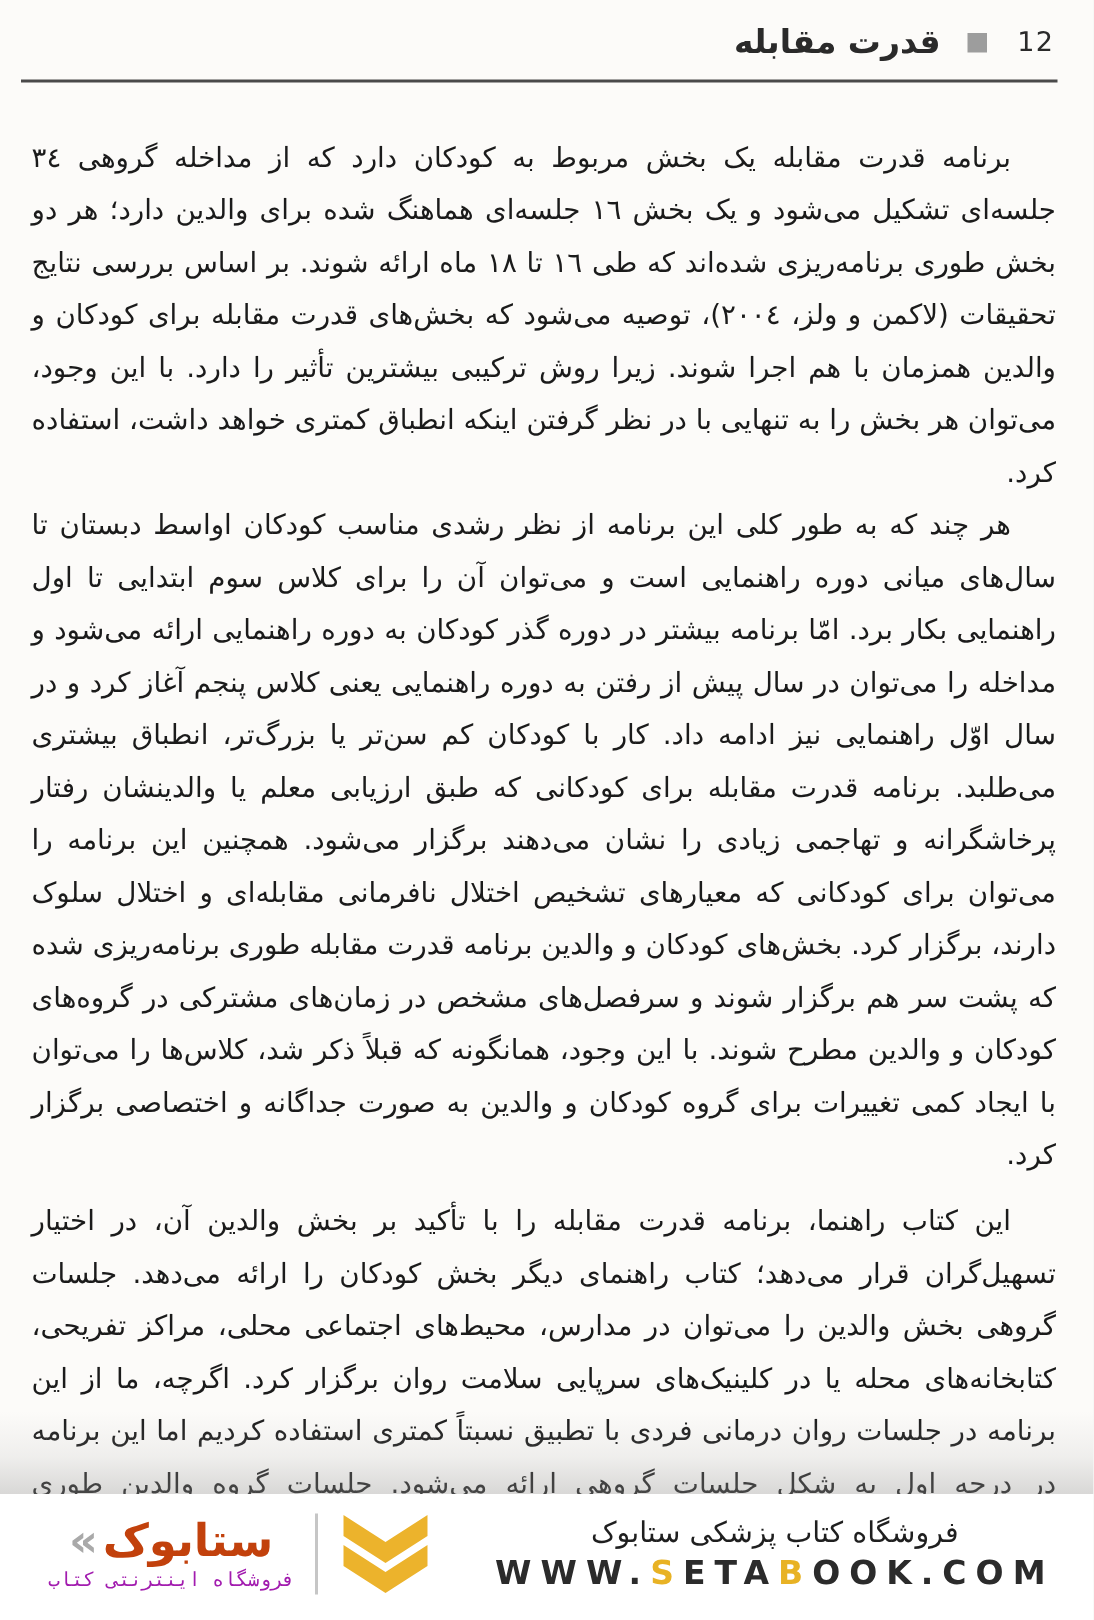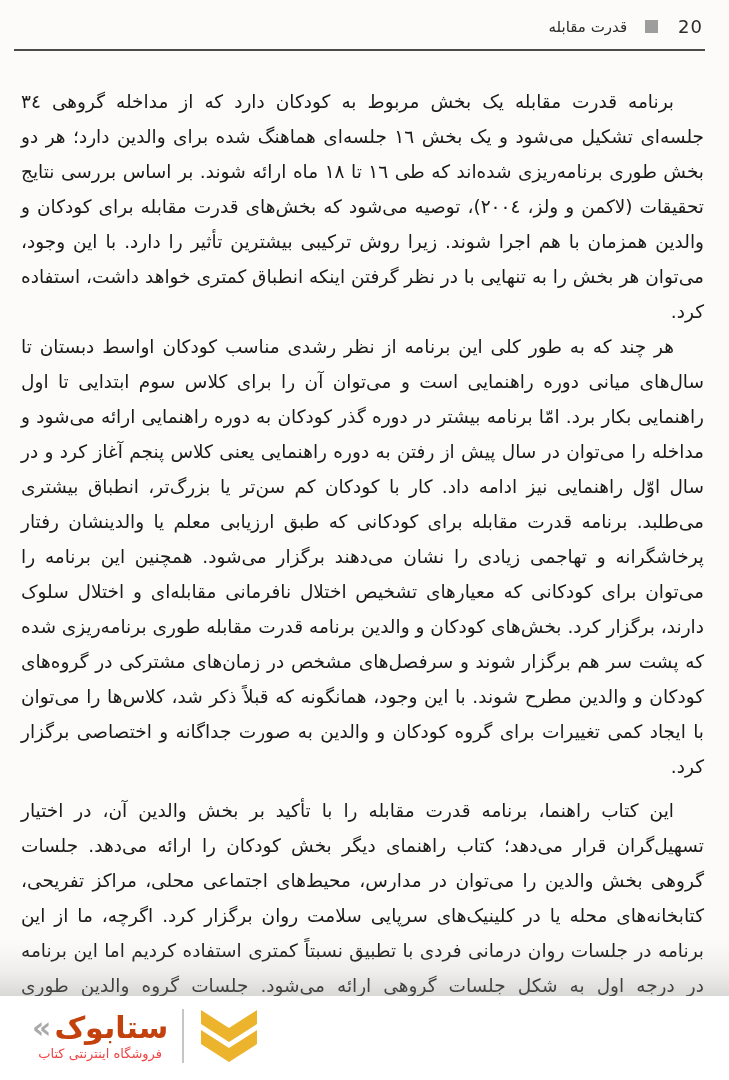--- a/index.html
+++ b/index.html
@@ -25,21 +25,21 @@
   .page-number {
     font-size: 18px;
     letter-spacing: 1px;
   }
   .section-square {
     width: 13px; height: 13px;
     background: #9d9d9d;
     margin: 0 20px 0 18px;
     flex: 0 0 auto;
   }
-  .running-title { font-size: 15px; }
+  .running-title { font-size: 22px; font-weight: bold; }
   .header-rule {
     border: none;
     border-top: 2px solid #4a4a4a;
     margin: 12px 24px 0 14px;
   }
   
   .content {
     direction: rtl;
     text-align: justify;
     padding: 33px 25px 0 21px;
@@ -84,23 +84,24 @@
     line-height: 1;
   }
   .wordmark {
     color: #c2410c;
     font-size: 30px;
     font-weight: bold;
     line-height: 1.1;
   }
   .tagline {
     direction: rtl;
-    color: #ef4444;
+    color: #a21caf;
     font-size: 13px;
     margin-top: 2px;
+    font-family: Liberation Mono, monospace;
   }
   .logo-sep {
     width: 2px; height: 54px;
     background: #c6c6c6;
     margin: 0 14px;
   }
   .chevron-svg { display: block; }
   .footer-text {
     text-align: center;
     display: flex;
@@ -121,21 +122,21 @@
     white-space: nowrap;
   }
   .gold { color: #e8b224; }
 </style>
 </head>
 <body>
 
 <div class="page">
 
   <div class="header">
-    <span class="page-number">20</span>
+    <span class="page-number">12</span>
     <span class="section-square"></span>
     <span class="running-title">قدرت مقابله</span>
   </div>
   <hr class="header-rule">
 
   <div class="content">
     <p><span>برنامه قدرت مقابله یک بخش مربوط به کودکان دارد که از مداخله گروهی ٣٤ جلسه‌ای تشکیل می‌شود و یک بخش ١٦ جلسه‌ای هماهنگ شده برای والدین دارد؛ هر دو بخش طوری برنامه‌ریزی شده‌اند که طی ١٦ تا ١٨ ماه ارائه شوند. بر اساس بررسی نتایج تحقیقات (لاکمن و ولز، ٢٠٠٤)، توصیه می‌شود که بخش‌های قدرت مقابله برای کودکان و والدین همزمان </span><span class="it">با</span><span> هم اجرا شوند. زیرا روش ترکیبی بیشترین تأثیر را دارد. با این وجود، می‌توان هر بخش را به تنهایی با در نظر گرفتن اینکه انطباق کمتری خواهد داشت، استفاده کرد.</span></p>
     <p><span>هر چند که به طور کلی این برنامه از نظر رشدی مناسب کودکان اواسط دبستان تا سال‌های میانی دوره راهنمایی است و می‌توان آن را برای کلاس سوم ابتدایی تا اول راهنمایی بکار برد. امّا برنامه بیشتر در دوره گذر کودکان به دوره راهنمایی ارائه می‌شود و مداخله را می‌توان در سال پیش از رفتن به دوره راهنمایی یعنی کلاس پنجم آغاز کرد و در سال اوّل راهنمایی نیز ادامه داد. کار با کودکان کم سن‌تر یا بزرگ‌تر، انطباق بیشتری می‌طلبد. برنامه قدرت مقابله برای کودکانی که طبق ارزیابی معلم یا والدینشان رفتار پرخاشگرانه و تهاجمی زیادی را نشان می‌دهند برگزار می‌شود. همچنین این برنامه را می‌توان برای کودکانی که معیارهای تشخیص اختلال نافرمانی مقابله‌ای و اختلال سلوک دارند، برگزار کرد. بخش‌های کودکان و والدین برنامه قدرت مقابله طوری برنامه‌ریزی شده که پشت سر هم برگزار شوند و سرفصل‌های مشخص در زمان‌های مشترکی در گروه‌های کودکان و والدین مطرح شوند. با این وجود، همانگونه که قبلاً ذکر شد، کلاس‌ها را می‌توان با ایجاد کمی تغییرات برای گروه کودکان و والدین به صورت جداگانه و اختصاصی برگزار کرد.</span></p>
     <p class="gap-before"><span>این کتاب راهنما، برنامه قدرت مقابله را با تأکید بر بخش والدین آن، در اختیار تسهیل‌گران قرار می‌دهد؛ کتاب راهنمای دیگر بخش کودکان را ارائه می‌دهد. جلسات گروهی بخش والدین را می‌توان در مدارس، محیط‌های اجتماعی محلی، مراکز تفریحی، کتابخانه‌های محله یا در کلینیک‌های سرپایی سلامت روان برگزار کرد. اگرچه، ما از این برنامه در جلسات روان درمانی فردی با تطبیق نسبتاً کمتری استفاده کردیم اما این برنامه در درجه اول به شکل جلسات گروهی ارائه می‌شود. جلسات گروه والدین طوری برنامه‌ریزی شده است که ٥٠ تا ٧٥ دقیقه طول می‌کشد. و معمولاً از ٦ تا ٨ والد یا زن و شوهر تشکیل می‌شود. بخش والدین برنامه قدرت مقابله بر موضوعات والدینی که طبق مطالعات، با رفتار مخرب کودکان رابطه</span></p>
   </div>
@@ -152,15 +153,19 @@
         </div>
         <div class="tagline">فروشگاه اینترنتی کتاب</div>
       </div>
       <div class="logo-sep"></div>
       <svg class="chevron-svg" width="62" height="62" viewBox="0 0 62 62" xmlns="http://www.w3.org/2000/svg">
         <polygon points="3,5 31,23 59,5 59,19 31,37 3,19" fill="#ecb32c"></polygon>
         <polygon points="3,25 31,43 59,25 59,39 31,57 3,39" fill="#ecb32c"></polygon>
       </svg>
     </div>
 
+    <div class="footer-text">
+      <div class="store-name">فروشگاه کتاب پزشکی ستابوک</div>
+      <div class="site-url"><span>WWW.</span><span class="gold">S</span><span>ETA</span><span class="gold">B</span><span>OOK.COM</span></div>
+    </div>
 
   </div>
 </div>
 
 </body></html>

